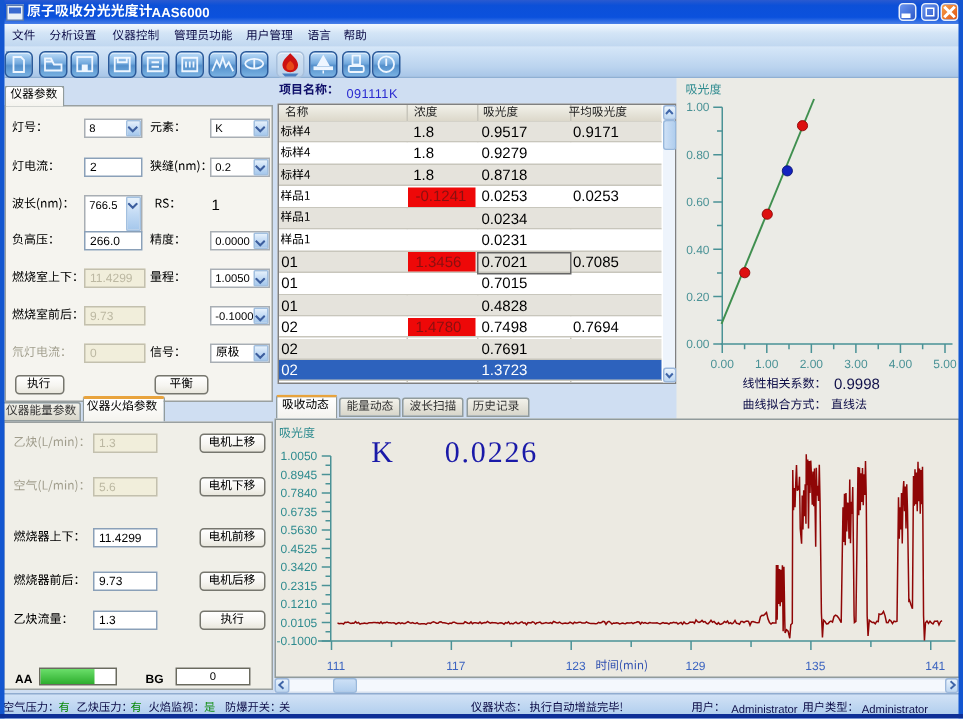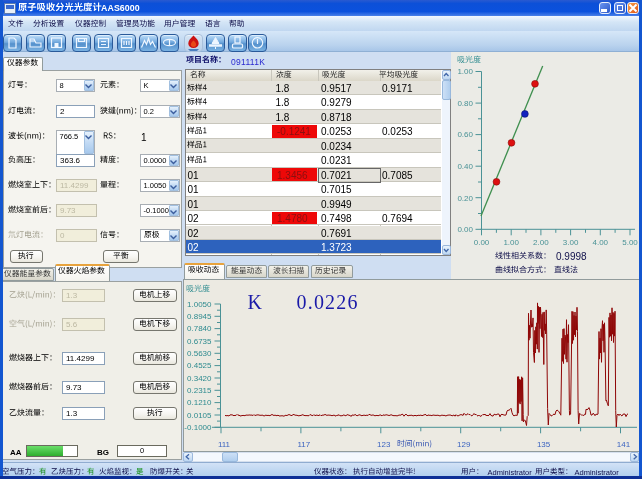--- a/index.html
+++ b/index.html
@@ -159,21 +159,21 @@
       <path d="M0.5 0.5 L3.5 3.5 L6.5 0.5" fill="none" stroke="#3c5e9e" stroke-width="1.4"></path>
     </svg>
   </div>
 <svg style="position:absolute;left:103.0px;top:131.5px;overflow:visible;z-index:5" width="18" height="9">
     <path d="M1.5 3.3V1.1H2.5C3.4 1.1 4 1.4 4 2.2C4 2.9 3.4 3.3 2.5 3.3ZM4 6.4H4.9L3.4 3.8C4.2 3.6 4.7 3.1 4.7 2.2C4.7 1 3.8 0.5 2.6 0.5H0.8V6.4H1.5V3.9H2.6ZM7.5 6.5C8.7 6.5 9.5 5.8 9.5 4.8C9.5 4 9 3.6 8.3 3.3L7.5 2.9C7 2.7 6.5 2.5 6.5 1.9C6.5 1.4 6.9 1.1 7.6 1.1C8.1 1.1 8.6 1.3 8.9 1.6L9.3 1.2C8.9 0.7 8.3 0.4 7.6 0.4C6.5 0.4 5.7 1.1 5.7 2C5.7 2.8 6.4 3.3 6.9 3.5L7.8 3.9C8.3 4.1 8.8 4.3 8.8 4.9C8.8 5.5 8.3 5.9 7.5 5.9C6.9 5.9 6.3 5.6 5.9 5.1L5.5 5.6C6 6.2 6.7 6.5 7.5 6.5ZM11.8 2.5C12.2 2.5 12.5 2.3 12.5 1.9C12.5 1.6 12.2 1.3 11.8 1.3C11.5 1.3 11.2 1.6 11.2 1.9C11.2 2.3 11.5 2.5 11.8 2.5ZM11.8 6.4C12.2 6.4 12.5 6.2 12.5 5.8C12.5 5.5 12.2 5.2 11.8 5.2C11.5 5.2 11.2 5.5 11.2 5.8C11.2 6.2 11.5 6.4 11.8 6.4Z" fill="#000"></path>
   </svg>
 <div class="num" style="left:141px;top:132.5px">1</div>
 <svg style="position:absolute;left:8.0px;top:156.0px;overflow:visible;z-index:5" width="32" height="9">
     <path d="M4.2 5.7C5.2 6.1 6.3 6.6 6.9 7L7.4 6.6C6.7 6.2 5.6 5.7 4.6 5.3ZM3.8 3.1C3.6 5.1 3.3 6.1 0.5 6.5C0.6 6.6 0.8 6.9 0.8 7C3.8 6.5 4.2 5.3 4.4 3.1ZM2.7 0.9H4.8C4.6 1.3 4.4 1.7 4.1 2H1.8C2.1 1.6 2.5 1.3 2.7 0.9ZM2.8 -0.3C2.4 0.5 1.6 1.6 0.4 2.3C0.6 2.4 0.8 2.6 0.9 2.8C1.1 2.6 1.4 2.4 1.6 2.2V5.4H2.2V2.5H6V5.4H6.6V2H4.8C5.1 1.6 5.4 1.1 5.6 0.6L5.2 0.4L5.1 0.4H3.1C3.2 0.2 3.3 0 3.4 -0.2ZM10.3 1.9H13.8V2.7H10.3ZM9.7 1.5V3.1H14.4V1.5ZM11.5 -0.2 11.8 0.5H8.5V1H15.5V0.5H12.4C12.3 0.3 12.2 -0.1 12.1 -0.3ZM8.8 3.5V7H9.3V4H14.6V6.4C14.6 6.5 14.6 6.5 14.5 6.5C14.4 6.5 14 6.5 13.7 6.5C13.8 6.6 13.8 6.8 13.9 7C14.4 7 14.7 7 15 6.9C15.2 6.8 15.2 6.7 15.2 6.4V3.5ZM10.2 4.5V6.6H10.8V6.2H13.6V4.5ZM10.8 5H13.1V5.7H10.8ZM21.5 4.2C21.9 4.6 22.4 5.1 22.6 5.5L23.1 5.2C22.8 4.8 22.4 4.3 21.9 3.9ZM16.9 0.1V2.6C16.9 3.9 16.9 5.5 16.3 6.7C16.4 6.8 16.6 6.9 16.8 7C17.4 5.8 17.5 3.9 17.5 2.6V0.6H23.6V0.1ZM20.2 1.1V2.8H18.1V3.4H20.2V6.1H17.5V6.7H23.6V6.1H20.9V3.4H23.2V2.8H20.9V1.1ZM26 2.5C26.3 2.5 26.6 2.3 26.6 1.9C26.6 1.6 26.3 1.3 26 1.3C25.7 1.3 25.4 1.6 25.4 1.9C25.4 2.3 25.7 2.5 26 2.5ZM26 6.4C26.3 6.4 26.6 6.2 26.6 5.8C26.6 5.5 26.3 5.2 26 5.2C25.7 5.2 25.4 5.5 25.4 5.8C25.4 6.2 25.7 6.4 26 6.4Z" fill="#000"></path>
   </svg>
-<div class="in" style="left:56px;top:154px;width:39px;height:13px">363.6</div>
+<div class="in" style="left:56px;top:154px;width:39px;height:13px">266.0</div>
 <svg style="position:absolute;left:100.0px;top:156.0px;overflow:visible;z-index:5" width="24" height="9">
     <path d="M0.4 0.3C0.6 0.9 0.8 1.6 0.8 2.1L1.3 2C1.2 1.5 1 0.8 0.8 0.2ZM2.6 0.2C2.5 0.7 2.3 1.5 2.1 2L2.5 2.1C2.7 1.6 2.9 0.9 3.1 0.3ZM0.3 2.4V2.9H1.4C1.1 3.8 0.7 4.9 0.2 5.4C0.3 5.6 0.5 5.9 0.6 6C0.9 5.6 1.2 4.8 1.5 4V7H2V3.8C2.2 4.3 2.5 4.8 2.6 5.1L3 4.6C2.9 4.4 2.2 3.4 2 3.1V2.9H2.9V2.4H2V-0.3H1.5V2.4ZM5.1 -0.3V0.3H3.4V0.8H5.1V1.3H3.6V1.7H5.1V2.3H3.2V2.7H7.7V2.3H5.7V1.7H7.3V1.3H5.7V0.8H7.5V0.3H5.7V-0.3ZM6.6 3.7V4.3H4.3V3.7ZM3.7 3.2V7H4.3V5.7H6.6V6.4C6.6 6.5 6.6 6.5 6.4 6.5C6.4 6.5 6 6.5 5.7 6.5C5.7 6.7 5.8 6.9 5.8 7C6.3 7 6.7 7 6.9 6.9C7.1 6.9 7.1 6.7 7.1 6.4V3.2ZM4.3 4.7H6.6V5.3H4.3ZM11.1 1.2V1.9H9.8V2.4H11.1V3.8H14.2V2.4H15.5V1.9H14.2V1.2H13.6V1.9H11.7V1.2ZM13.6 2.4V3.3H11.7V2.4ZM14.1 4.8C13.7 5.2 13.2 5.5 12.6 5.8C12.1 5.5 11.6 5.2 11.3 4.8ZM9.9 4.3V4.8H11L10.7 4.9C11 5.3 11.4 5.7 12 6C11.2 6.3 10.4 6.4 9.5 6.5C9.6 6.6 9.7 6.8 9.8 7C10.8 6.9 11.8 6.7 12.6 6.3C13.4 6.7 14.3 6.9 15.3 7C15.4 6.9 15.6 6.6 15.7 6.5C14.8 6.4 14 6.3 13.3 6C14 5.7 14.6 5.1 14.9 4.5L14.6 4.3L14.5 4.3ZM11.8 -0.2C11.9 -0 12 0.2 12.1 0.5H9V2.7C9 3.8 9 5.6 8.3 6.8C8.4 6.8 8.7 6.9 8.8 7C9.5 5.8 9.6 3.9 9.6 2.6V1H15.6V0.5H12.8C12.7 0.2 12.5 -0.1 12.4 -0.4ZM18 2.5C18.3 2.5 18.6 2.3 18.6 1.9C18.6 1.6 18.3 1.3 18 1.3C17.7 1.3 17.4 1.6 17.4 1.9C17.4 2.3 17.7 2.5 18 2.5ZM18 6.4C18.3 6.4 18.6 6.2 18.6 5.8C18.6 5.5 18.3 5.2 18 5.2C17.7 5.2 17.4 5.5 17.4 5.8C17.4 6.2 17.7 6.4 18 6.4Z" fill="#000"></path>
   </svg>
 <div class="cb" style="left:140px;top:154px;width:40px;height:13px">
     <div style="font-size:7.5px;line-height:12px;padding-left:2.5px">0.0000</div>
     <div class="cbtn"></div>
     <svg class="abs" style="right:2px;top:4.5px;z-index:2" width="7" height="5">
       <path d="M0.5 0.5 L3.5 3.5 L6.5 0.5" fill="none" stroke="#3c5e9e" stroke-width="1.4"></path>
     </svg>
   </div>
@@ -344,21 +344,21 @@
 <div class="num" style="left:187.5px;top:170.70px;color:#000">01</div>
 <div class="abs" style="left:272px;top:168.20px;width:45px;height:12.95px;background:#ee0808"></div>
 <div class="num" style="left:277px;top:170.70px;color:#8a1010;z-index:2">1.3456</div>
 <div class="num" style="left:321px;top:170.70px;color:#000">0.7021</div>
 <div class="num" style="left:382.0px;top:170.70px;color:#000">0.7085</div>
 <div class="abs" style="left:185.5px;top:182.15px;width:255.5px;height:14.45px;background:#ffffff;border-bottom:1px solid #c8c6bc"></div>
 <div class="num" style="left:187.5px;top:185.15px;color:#000">01</div>
 <div class="num" style="left:321px;top:185.15px;color:#000">0.7015</div>
 <div class="abs" style="left:185.5px;top:196.60px;width:255.5px;height:14.45px;background:#e5e3dc;border-bottom:1px solid #c8c6bc"></div>
 <div class="num" style="left:187.5px;top:199.60px;color:#000">01</div>
-<div class="num" style="left:321px;top:199.60px;color:#000">0.9949</div>
+<div class="num" style="left:321px;top:199.60px;color:#000">0.4828</div>
 <div class="abs" style="left:185.5px;top:211.05px;width:255.5px;height:14.45px;background:#ffffff;border-bottom:1px solid #c8c6bc"></div>
 <div class="num" style="left:187.5px;top:214.05px;color:#000">02</div>
 <div class="abs" style="left:272px;top:211.55px;width:45px;height:12.95px;background:#ee0808"></div>
 <div class="num" style="left:277px;top:214.05px;color:#8a1010;z-index:2">1.4780</div>
 <div class="num" style="left:321px;top:214.05px;color:#000">0.7498</div>
 <div class="num" style="left:382.0px;top:214.05px;color:#000">0.7694</div>
 <div class="abs" style="left:185.5px;top:225.50px;width:255.5px;height:14.45px;background:#e5e3dc;border-bottom:1px solid #c8c6bc"></div>
 <div class="num" style="left:187.5px;top:228.50px;color:#000">02</div>
 <div class="num" style="left:321px;top:228.50px;color:#000">0.7691</div>
 <div class="abs" style="left:185.5px;top:239.95px;width:255.5px;height:14.45px;background:#2d62bd;border-bottom:1px solid #c8c6bc"></div>

